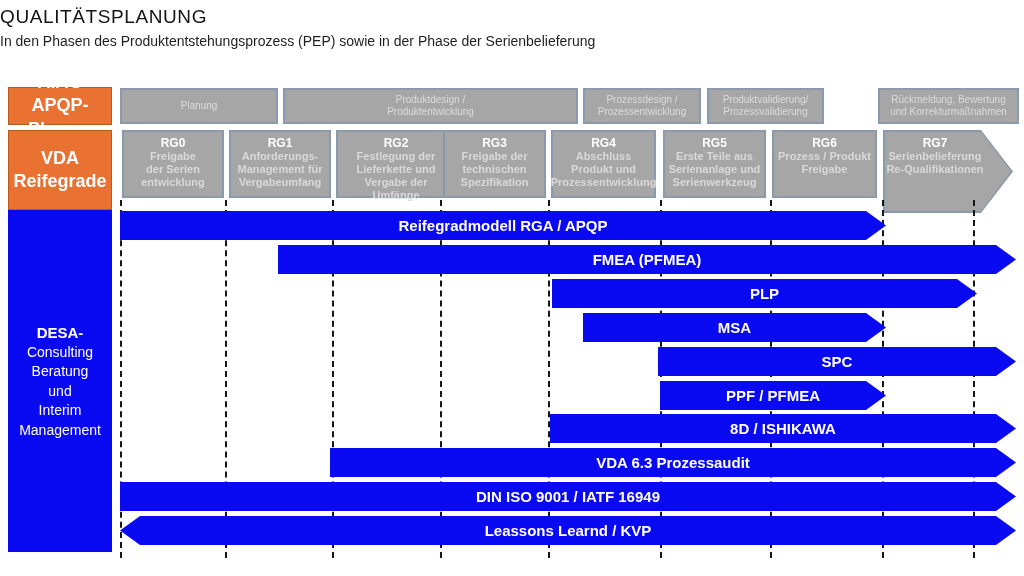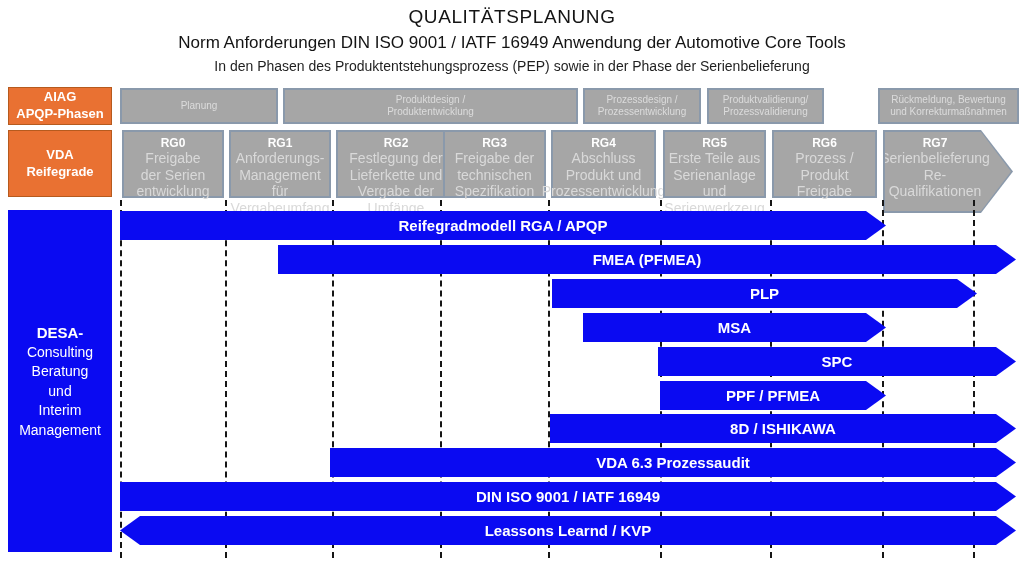--- a/index.html
+++ b/index.html
@@ -2,46 +2,46 @@
 <html><head>
 <meta charset="utf-8">
 <style>
   html,body{margin:0;padding:0;background:#ffffff;}
   .slide{
     position:relative;width:1024px;height:576px;overflow:hidden;background:#fff;
     font-family:"Liberation Sans",sans-serif;
     --blue:#0a0af2;--orange:#e97132;--orange-border:#b65a1e;
     --gray:#a6a6a6;--gray-border:#8a99ab;--gray-text:#dcdcdc;
   }
-  .hdr{position:absolute;top:6px;left:0;right:0;text-align:center;color:#141414;}
+  .hdr{position:absolute;top:6px;left:0;right:0;text-align:left;color:#141414;}
   .hdr .t1{font-size:19px;letter-spacing:.6px;}
   .hdr .t2{font-size:17px;margin-top:5px;}
   .hdr .t3{font-size:14px;margin-top:5px;color:#1f1f1f;}
 
   .sidebox{position:absolute;left:8px;width:104px;box-sizing:border-box;
     display:flex;flex-direction:column;align-items:center;justify-content:center;
     text-align:center;color:#fff;}
   .orange{background:var(--orange);border:1px solid var(--orange-border);
-    font-weight:bold;font-size:13px;line-height:1.3;}
+    font-weight:bold;font-size:18px;line-height:1.3;}
   .apqp-side{top:87px;height:38px;}
-  .vda-side{top:130px;height:67px;}
+  .vda-side{top:130px;height:80px;}
   .desa{top:210px;height:342px;background:var(--blue);font-size:14px;line-height:1.4;}
   .desa .desa-h{font-weight:bold;font-size:15px;}
 
   .phase-box{position:absolute;top:88px;height:36px;box-sizing:border-box;
     background:var(--gray);border:2px solid var(--gray-border);
     color:var(--gray-text);font-size:10px;line-height:1.25;text-align:center;
     display:flex;align-items:center;justify-content:center;white-space:pre-line;}
 
   .rg-box{position:absolute;top:130px;height:68px;box-sizing:border-box;
     background:var(--gray);border:2px solid var(--gray-border);
     text-align:center;display:flex;flex-direction:column;align-items:center;justify-content:flex-start;
     padding-top:4px;}
   .rg-code{color:#fff;font-weight:bold;font-size:12px;line-height:1.2;}
-  .rg-desc{color:#d9d9d9;font-size:14px;line-height:1.18;white-space:pre-line;}
+  .rg-desc{color:#d9d9d9;font-size:11px;line-height:1.18;white-space:pre-line;font-weight:bold;}
   .rg-arrow-outer{position:absolute;top:130px;height:83px;background:var(--gray-border);
     clip-path:polygon(0 0,calc(100% - 32px) 0,100% 50%,calc(100% - 32px) 100%,0 100%);}
   .rg-arrow-inner{position:absolute;inset:2px;background:var(--gray);
     clip-path:polygon(0 0,calc(100% - 30px) 0,100% 50%,calc(100% - 30px) 100%,0 100%);
     display:flex;flex-direction:column;align-items:center;justify-content:flex-start;
     text-align:center;padding-top:4px;box-sizing:border-box;padding-right:26px;}
 
   .guide{position:absolute;top:200px;height:358px;width:0;
     border-left:2px dashed #161616;z-index:1;}
 
@@ -51,21 +51,20 @@
     clip-path:polygon(0 0,calc(100% - 20px) 0,100% 50%,calc(100% - 20px) 100%,0 100%);}
   .tl.double{clip-path:polygon(20px 0,calc(100% - 20px) 0,100% 50%,calc(100% - 20px) 100%,20px 100%,0 50%);}
 </style>
 </head>
 <body>
 
 <div class="slide" style="--blue: #0a0af2; --orange: #e97132; --gray: #a6a6a6; --gray-border: #8a99ab;">
 
   <div class="hdr">
     <div class="t1">QUALITÄTSPLANUNG</div>
-    <div class="t2">Norm Anforderungen DIN ISO 9001 / IATF 16949 Anwendung der Automotive Core Tools</div>
     <div class="t3">In den Phasen des Produktentstehungsprozess (PEP) sowie in der Phase der Serienbelieferung</div>
   </div>
 
   <div class="sidebox orange apqp-side">
     <span>AIAG</span>
     <span>APQP-Phasen</span>
   </div>
 
   <div class="sidebox orange vda-side">
     <span>VDA</span>

